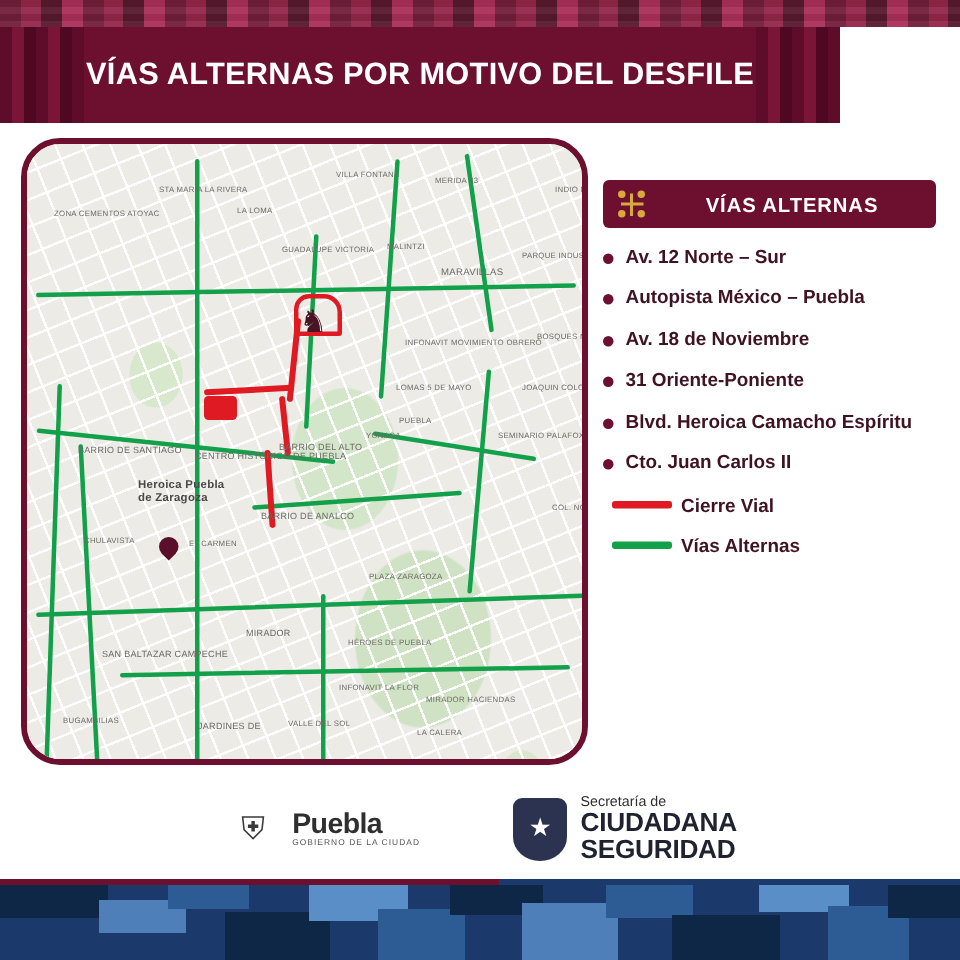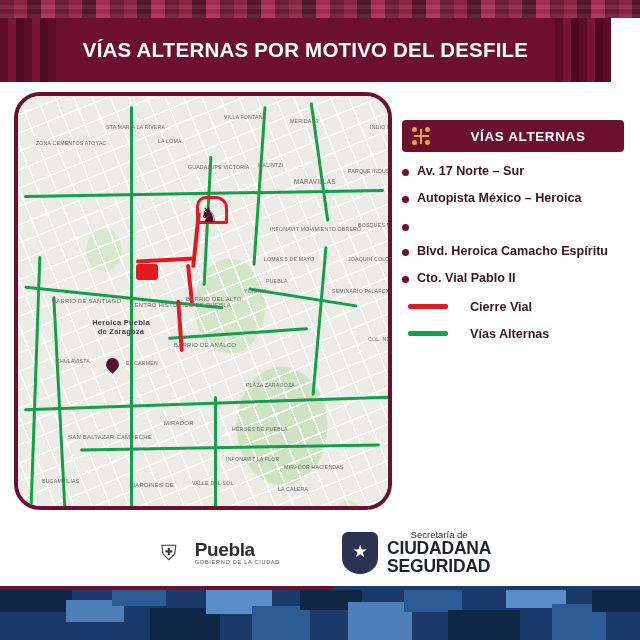--- a/index.html
+++ b/index.html
@@ -36,21 +36,21 @@
     content:"";
     position:absolute; inset:0;
     background:
       repeating-linear-gradient(0deg, rgba(255,255,255,.05) 0 4px, rgba(0,0,0,.07) 4px 9px);
   }
 
   
   .header {
     position: absolute;
     top: 18px; left: 0;
-    width: 611px;
+    width: 560px;
     height: 64px;
     background: #6d1030;
     display: flex;
     align-items: center;
     justify-content: center;
     overflow: hidden;
   }
   .header-deco-left, .header-deco-right {
     position: absolute;
     top: 0; height: 64px; width: 56px;
@@ -121,21 +121,20 @@
     letter-spacing: .2px;
     white-space: nowrap;
     text-transform: uppercase;
     font-family: "Liberation Sans", sans-serif;
   }
   .map-labels span.big {
     font-size: 7.6px;
     color: #4a4845;
     font-weight: bold;
     text-transform: none;
-    text-align: center;
   }
   .green-route {
     position: absolute;
     background: #12a04a;
     border-radius: 2px;
   }
   .red-route {
     position: absolute;
     background: #e01a22;
     border-radius: 2px;
@@ -213,21 +212,21 @@
     font-weight: bold;
     line-height: 1.15;
   }
   .legend {
     margin-top: 14px;
     padding-left: 6px;
   }
   .legend-row {
     display: flex;
     align-items: center;
-    gap: 22px;
+    gap: 6px;
     margin-bottom: 13px;
   }
   .legend-swatch {
     width: 40px; height: 5px;
     border-radius: 2px;
     flex: 0 0 40px;
   }
   .legend-label {
     font-size: 12.6px;
     font-weight: bold;
@@ -284,21 +283,20 @@
     position: relative;
     color: #fff;
     font-size: 17px;
     text-align: center;
     line-height: 40px;
   }
   .seg-texts { line-height: 1.02; }
   .seg-small {
     font-size: 9.5px;
     color: #2f2f2f;
-    text-align: center;
   }
   .seg-big {
     font-size: 17.5px;
     font-weight: bold;
     color: #1f2330;
     letter-spacing: -.2px;
   }
 
   
   .camo-bottom {
@@ -415,36 +413,41 @@
           <i style="left:15px; top:15px; width:5px; height:5px; border-radius:50%;"></i>
           <i style="left:4px; top:10px; width:15px; height:1.6px;"></i>
           <i style="left:10px; top:4px; width:1.6px; height:15px;"></i>
         </span>
         <span class="panel-head-title">VÍAS ALTERNAS</span>
       </div>
 
       <div class="list">
         <div class="list-item">
           <span class="bullet"></span>
-          <span class="list-label">Av. 17 Norte – Sur</span>
-        </div>
-        <div class="list-item">
-          <span class="bullet"></span>
-          <span class="list-label">Autopista México – Heroica</span>
-        </div>
-        <div class="list-item">
-          <span class="bullet"></span>
+          <span class="list-label">Av. 12 Norte – Sur</span>
+        </div>
+        <div class="list-item">
+          <span class="bullet"></span>
+          <span class="list-label">Autopista México – Puebla</span>
+        </div>
+        <div class="list-item">
+          <span class="bullet"></span>
+          <span class="list-label">Av. 18 de Noviembre</span>
+        </div>
+        <div class="list-item">
+          <span class="bullet"></span>
+          <span class="list-label">31 Oriente-Poniente</span>
         </div>
         <div class="list-item">
           <span class="bullet"></span>
           <span class="list-label">Blvd. Heroica Camacho Espíritu</span>
         </div>
         <div class="list-item">
           <span class="bullet"></span>
-          <span class="list-label">Cto. Vial Pablo II</span>
+          <span class="list-label">Cto. Juan Carlos II</span>
         </div>
       </div>
 
       <div class="legend">
         <div class="legend-row">
           <span class="legend-swatch" style="background:#e01a22;"></span>
           <span class="legend-label">Cierre Vial</span>
         </div>
         <div class="legend-row">
           <span class="legend-swatch" style="background:#12a04a;"></span>

